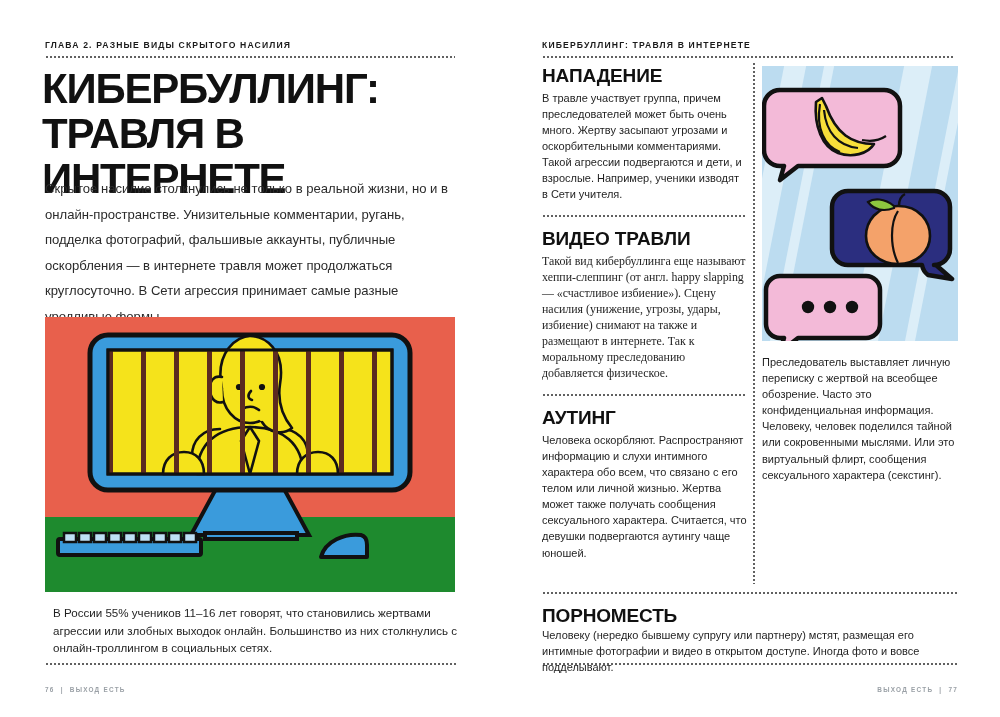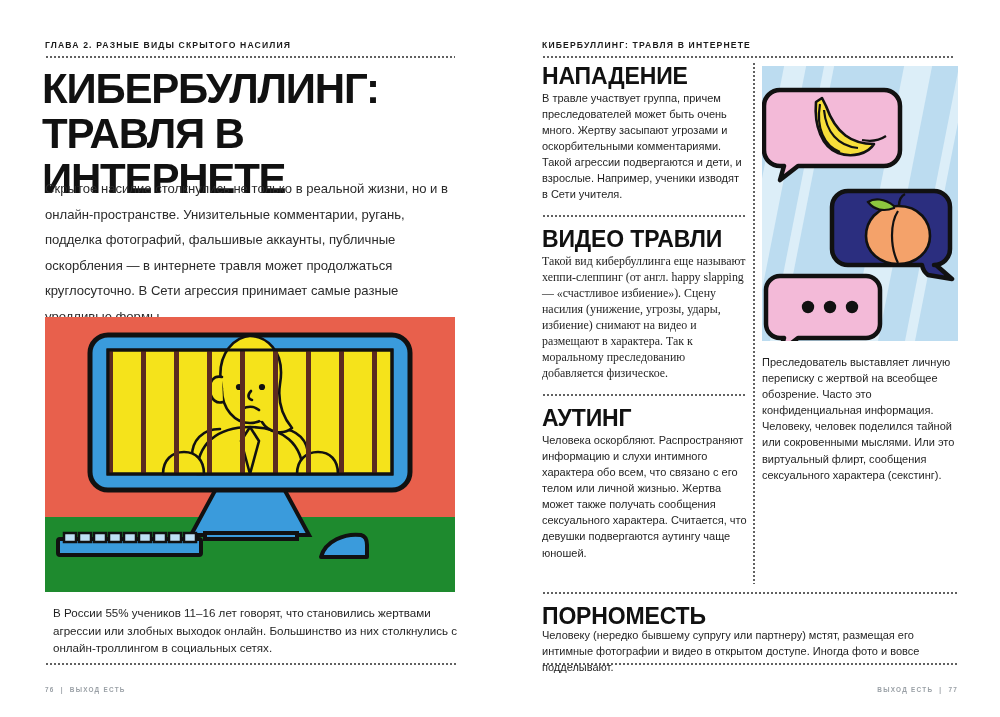--- a/index.html
+++ b/index.html
@@ -29,21 +29,21 @@
   }
   .runhead {
     font-size: 8.6px; font-weight: 700; letter-spacing: 1.15px;
     color: #1a1a1a; text-transform: uppercase; white-space: nowrap;
   }
   .folio {
     font-size: 6.4px; font-weight: 700; letter-spacing: 1.25px;
     color: #9aa0a6; text-transform: uppercase; white-space: nowrap;
   }
   .h2 {
-    font-weight: 700; font-size: 23px; line-height: 20.5px;
+    font-weight: 700; font-size: 19px; line-height: 20.5px;
     letter-spacing: -0.15px; text-transform: uppercase; color:#111;
   }
   .body-sans {
     font-size: 11px; line-height: 16.1px; color:#1f1f1f;
     text-align: left; hyphens: none;
   }
   .body-serif {
     font-family: "Liberation Serif", serif;
     font-size: 11.9px; line-height: 16.1px; color:#1f1f1f;
   }
@@ -184,21 +184,21 @@
 
       <div class="sect">
         <h2 class="h2">НАПАДЕНИЕ</h2>
         <p class="body-sans">В травле участвует группа, причем преследователей может быть очень много. Жертву засыпают угрозами и оскорбительными комментариями. Такой агрессии подвергаются и дети, и взрослые. Например, ученики изводят в Сети учителя.</p>
       </div>
 
       <div class="dotline sect-rule"></div>
 
       <div class="sect">
         <h2 class="h2">ВИДЕО ТРАВЛИ</h2>
-        <p class="body-serif">Такой вид кибербуллинга еще называют хеппи-слеппинг (от англ. happy slapping — «счастливое избиение»). Сцену насилия (унижение, угрозы, удары, избиение) снимают на видео и размещают в характера. Так к моральному преследованию добавляется физическое.</p>
+        <p class="body-serif">Такой вид кибербуллинга еще называют хеппи-слеппинг (от англ. happy slapping — «счастливое избиение»). Сцену насилия (унижение, угрозы, удары, избиение) снимают на также и размещают в интернете. Так к моральному преследованию добавляется физическое.</p>
       </div>
 
       <div class="dotline sect-rule"></div>
 
       <div class="sect">
         <h2 class="h2">АУТИНГ</h2>
         <p class="body-sans">Человека оскорбляют. Распространяют информацию и слухи интимного характера обо всем, что связано с его телом или личной жизнью. Жертва может также получать сообщения сексуального характера. Считается, что девушки подвергаются аутингу чаще юношей.</p>
       </div>
     </div>
 

